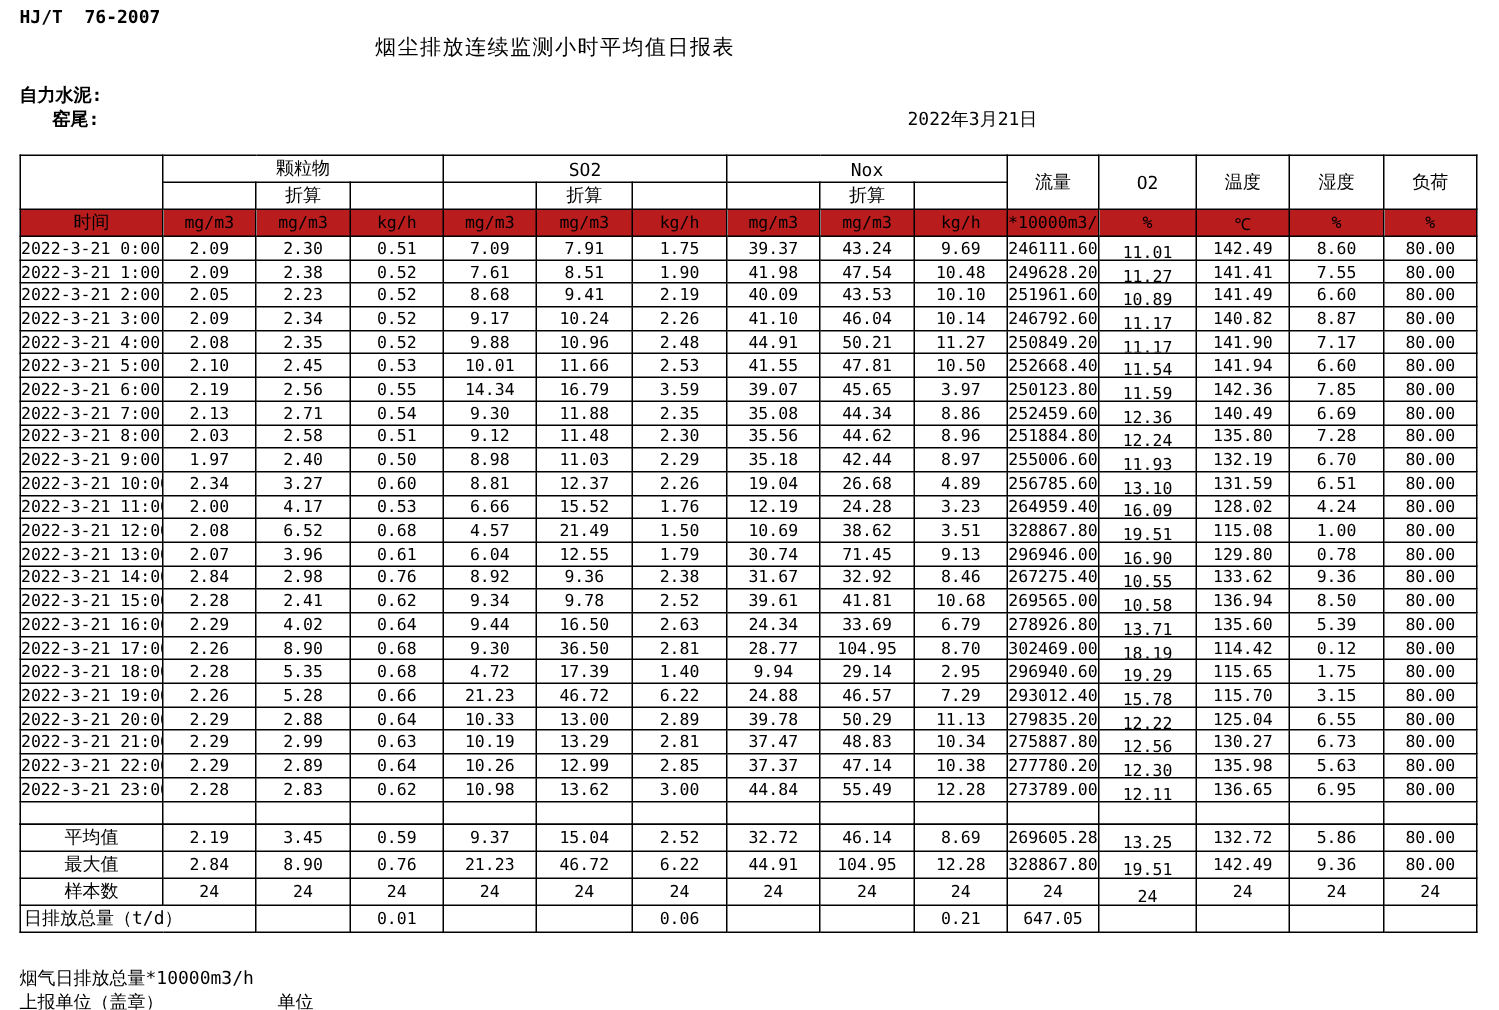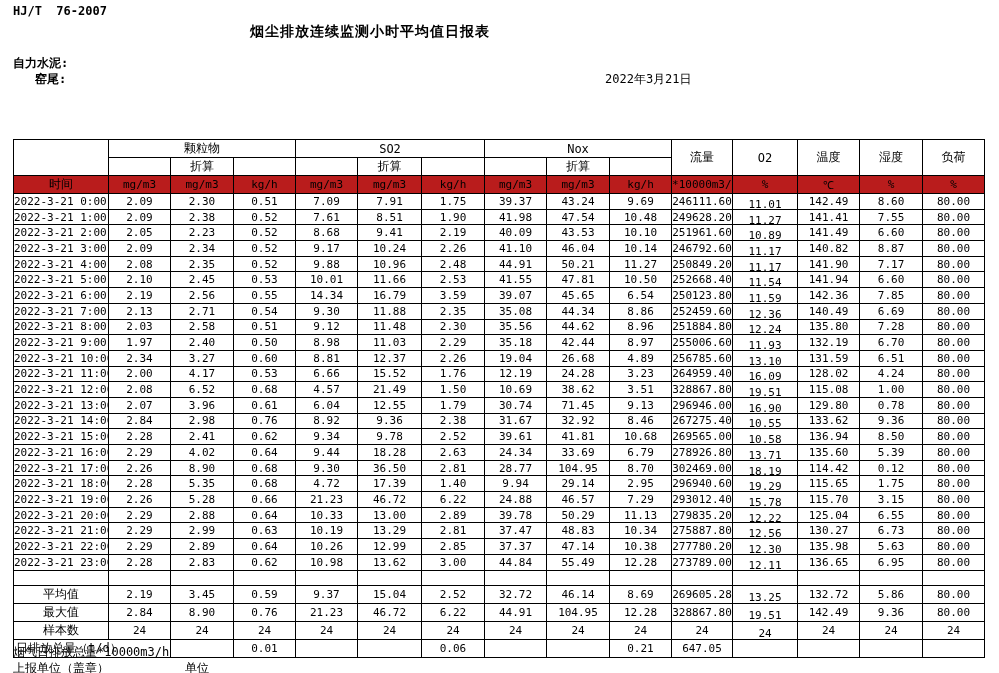--- a/index.html
+++ b/index.html
@@ -1,25 +1,25 @@
 <!DOCTYPE html>
 <html><head>
 <meta charset="utf-8">
 <style>
   * { margin:0; padding:0; box-sizing:border-box; }
   html,body { width:999px; height:673px; background:#ffffff; overflow:hidden;
     font-family:"DejaVu Sans Mono","Liberation Mono",monospace; color:#000; }
   .page { position:relative; width:999px; height:673px; }
   .std { position:absolute; left:13px; top:4px; font-size:12px; font-weight:bold; white-space:pre; }
   .title-wrap { position:absolute; left:0; top:21px; width:740px; text-align:center; }
-  .title { font-size:14px; font-weight:bold; letter-spacing:1px; }
+  .title { font-size:14px; font-weight:normal; letter-spacing:1px; }
   .company { position:absolute; left:13px; top:55px; font-size:12px; font-weight:bold; }
   .station { position:absolute; left:13px; top:71px; font-size:12px; font-weight:bold;margin-left:22px; }
   .date { position:absolute; left:605px; top:71px; font-size:12px; }
-  table { border-collapse:collapse; table-layout:fixed;margin-top:36px; }
+  table { border-collapse:collapse; table-layout:fixed; }
   .main { position:absolute; left:13px; top:103px; width:971px; }
   .summary { position:absolute; left:13px; top:549px; width:971px; }
   td { border:1px solid #000; font-size:11px; text-align:center; vertical-align:middle;
        overflow:hidden; white-space:nowrap; padding:0; }
   .main thead tr { height:16px; }
   .hdr { font-size:12px; }
   .green td { background:#b91c1c; height:16px; }
   .main tbody tr.data-row { height:15.7px; }
   .main tbody tr.empty-row { height:15px; }
   .summary tr { height:15.8px; }
@@ -209,21 +209,21 @@
         <tr class="data-row">
           <td class="time">2022-3-21 6:00</td>
           <td class="num">2.19</td>
           <td class="num">2.56</td>
           <td class="num">0.55</td>
           <td class="num">14.34</td>
           <td class="num">16.79</td>
           <td class="num">3.59</td>
           <td class="num">39.07</td>
           <td class="num">45.65</td>
-          <td class="num">6.54</td>
+          <td class="num">3.97</td>
           <td class="num">250123.80</td>
           <td class="num low"><span>11.59</span></td>
           <td class="num">142.36</td>
           <td class="num">7.85</td>
           <td class="num">80.00</td>
         </tr>
         <tr class="data-row">
           <td class="time">2022-3-21 7:00</td>
           <td class="num">2.13</td>
           <td class="num">2.71</td>
@@ -375,21 +375,21 @@
           <td class="num">136.94</td>
           <td class="num">8.50</td>
           <td class="num">80.00</td>
         </tr>
         <tr class="data-row">
           <td class="time">2022-3-21 16:00</td>
           <td class="num">2.29</td>
           <td class="num">4.02</td>
           <td class="num">0.64</td>
           <td class="num">9.44</td>
-          <td class="num">18.28</td>
+          <td class="num">16.50</td>
           <td class="num">2.63</td>
           <td class="num">24.34</td>
           <td class="num">33.69</td>
           <td class="num">6.79</td>
           <td class="num">278926.80</td>
           <td class="num low"><span>13.71</span></td>
           <td class="num">135.60</td>
           <td class="num">5.39</td>
           <td class="num">80.00</td>
         </tr>

